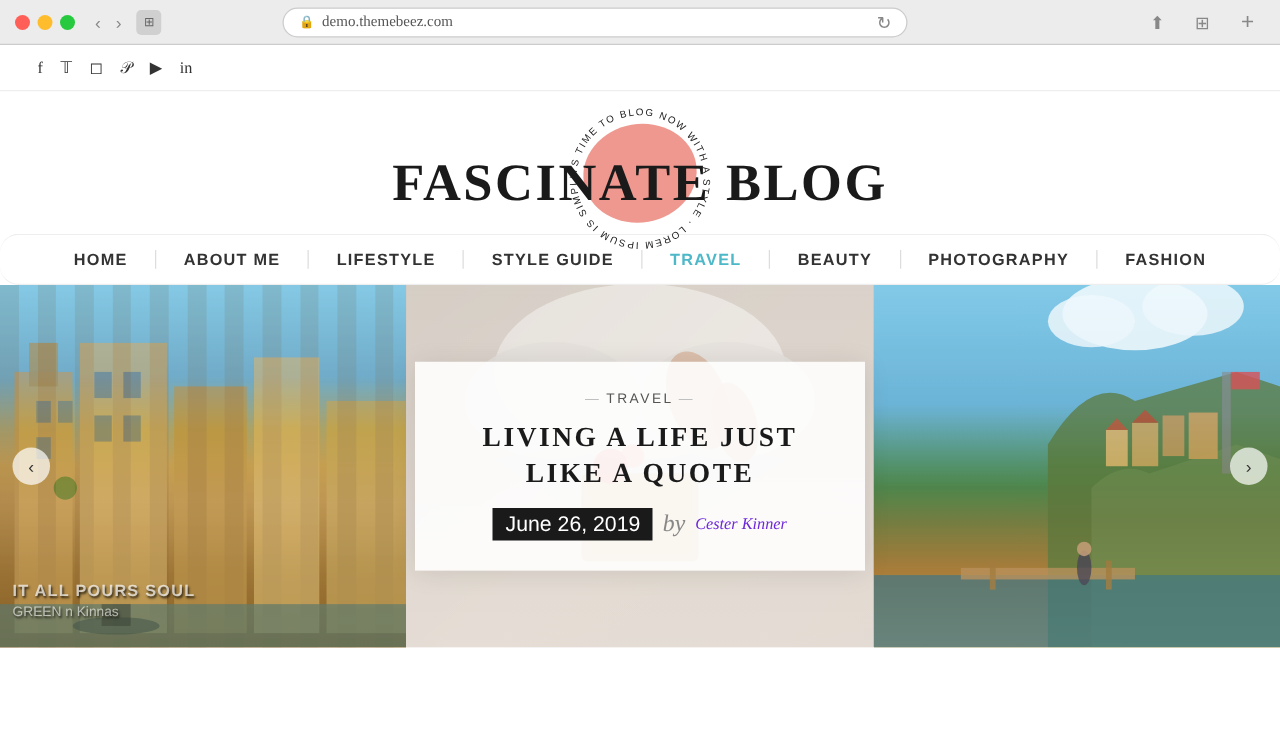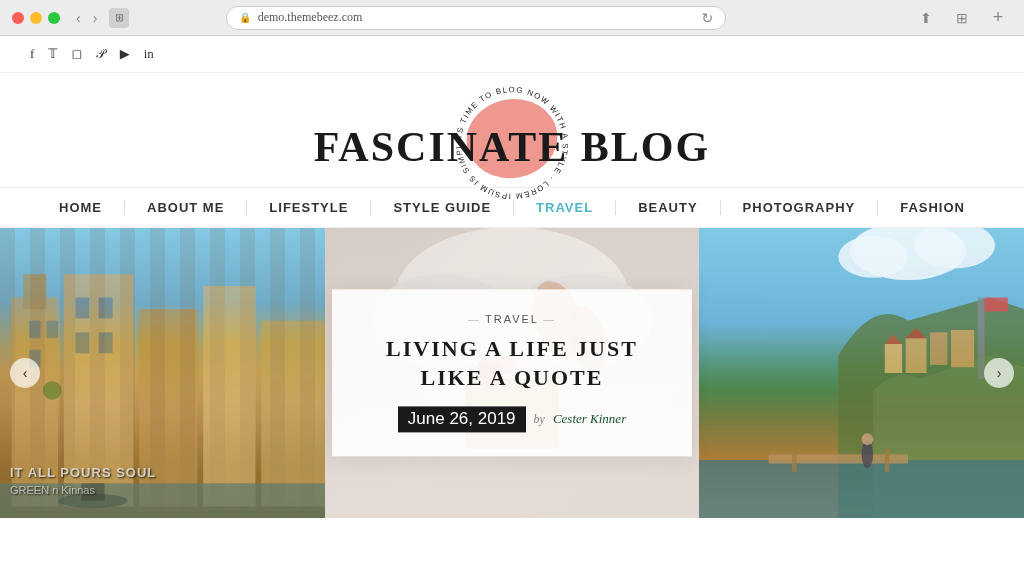--- a/index.html
+++ b/index.html
@@ -190,20 +190,21 @@
 
     
     .main-nav {
       display: flex;
       justify-content: center;
       align-items: center;
       padding: 12px 0;
       border-top: 1px solid #eee;
       border-bottom: 1px solid #eee;
       gap: 0;
+      border-radius: 15px;
     }
 
     .main-nav-item {
       padding: 0 22px;
       font-size: 13px;
       font-family: Arial, sans-serif;
       letter-spacing: 1px;
       color: #333;
       text-decoration: none;
       font-weight: 600;
@@ -354,25 +355,25 @@
       background: #1a1a1a;
       color: white;
       padding: 3px 10px;
       font-size: 17px;
       font-family: Arial, sans-serif;
     }
 
     .card-by {
       color: #888;
       font-style: italic;
-      font-size: 12px;
+      font-size: 19px;
     }
 
     .card-author {
-      color: #14532d;
+      color: #6d28d9;
       font-style: italic;
       font-size: 13px;
     }
 
     
     .slider-arrow {
       position: absolute;
       top: 50%;
       transform: translateY(-50%);
       background: rgba(255,255,255,0.7);

